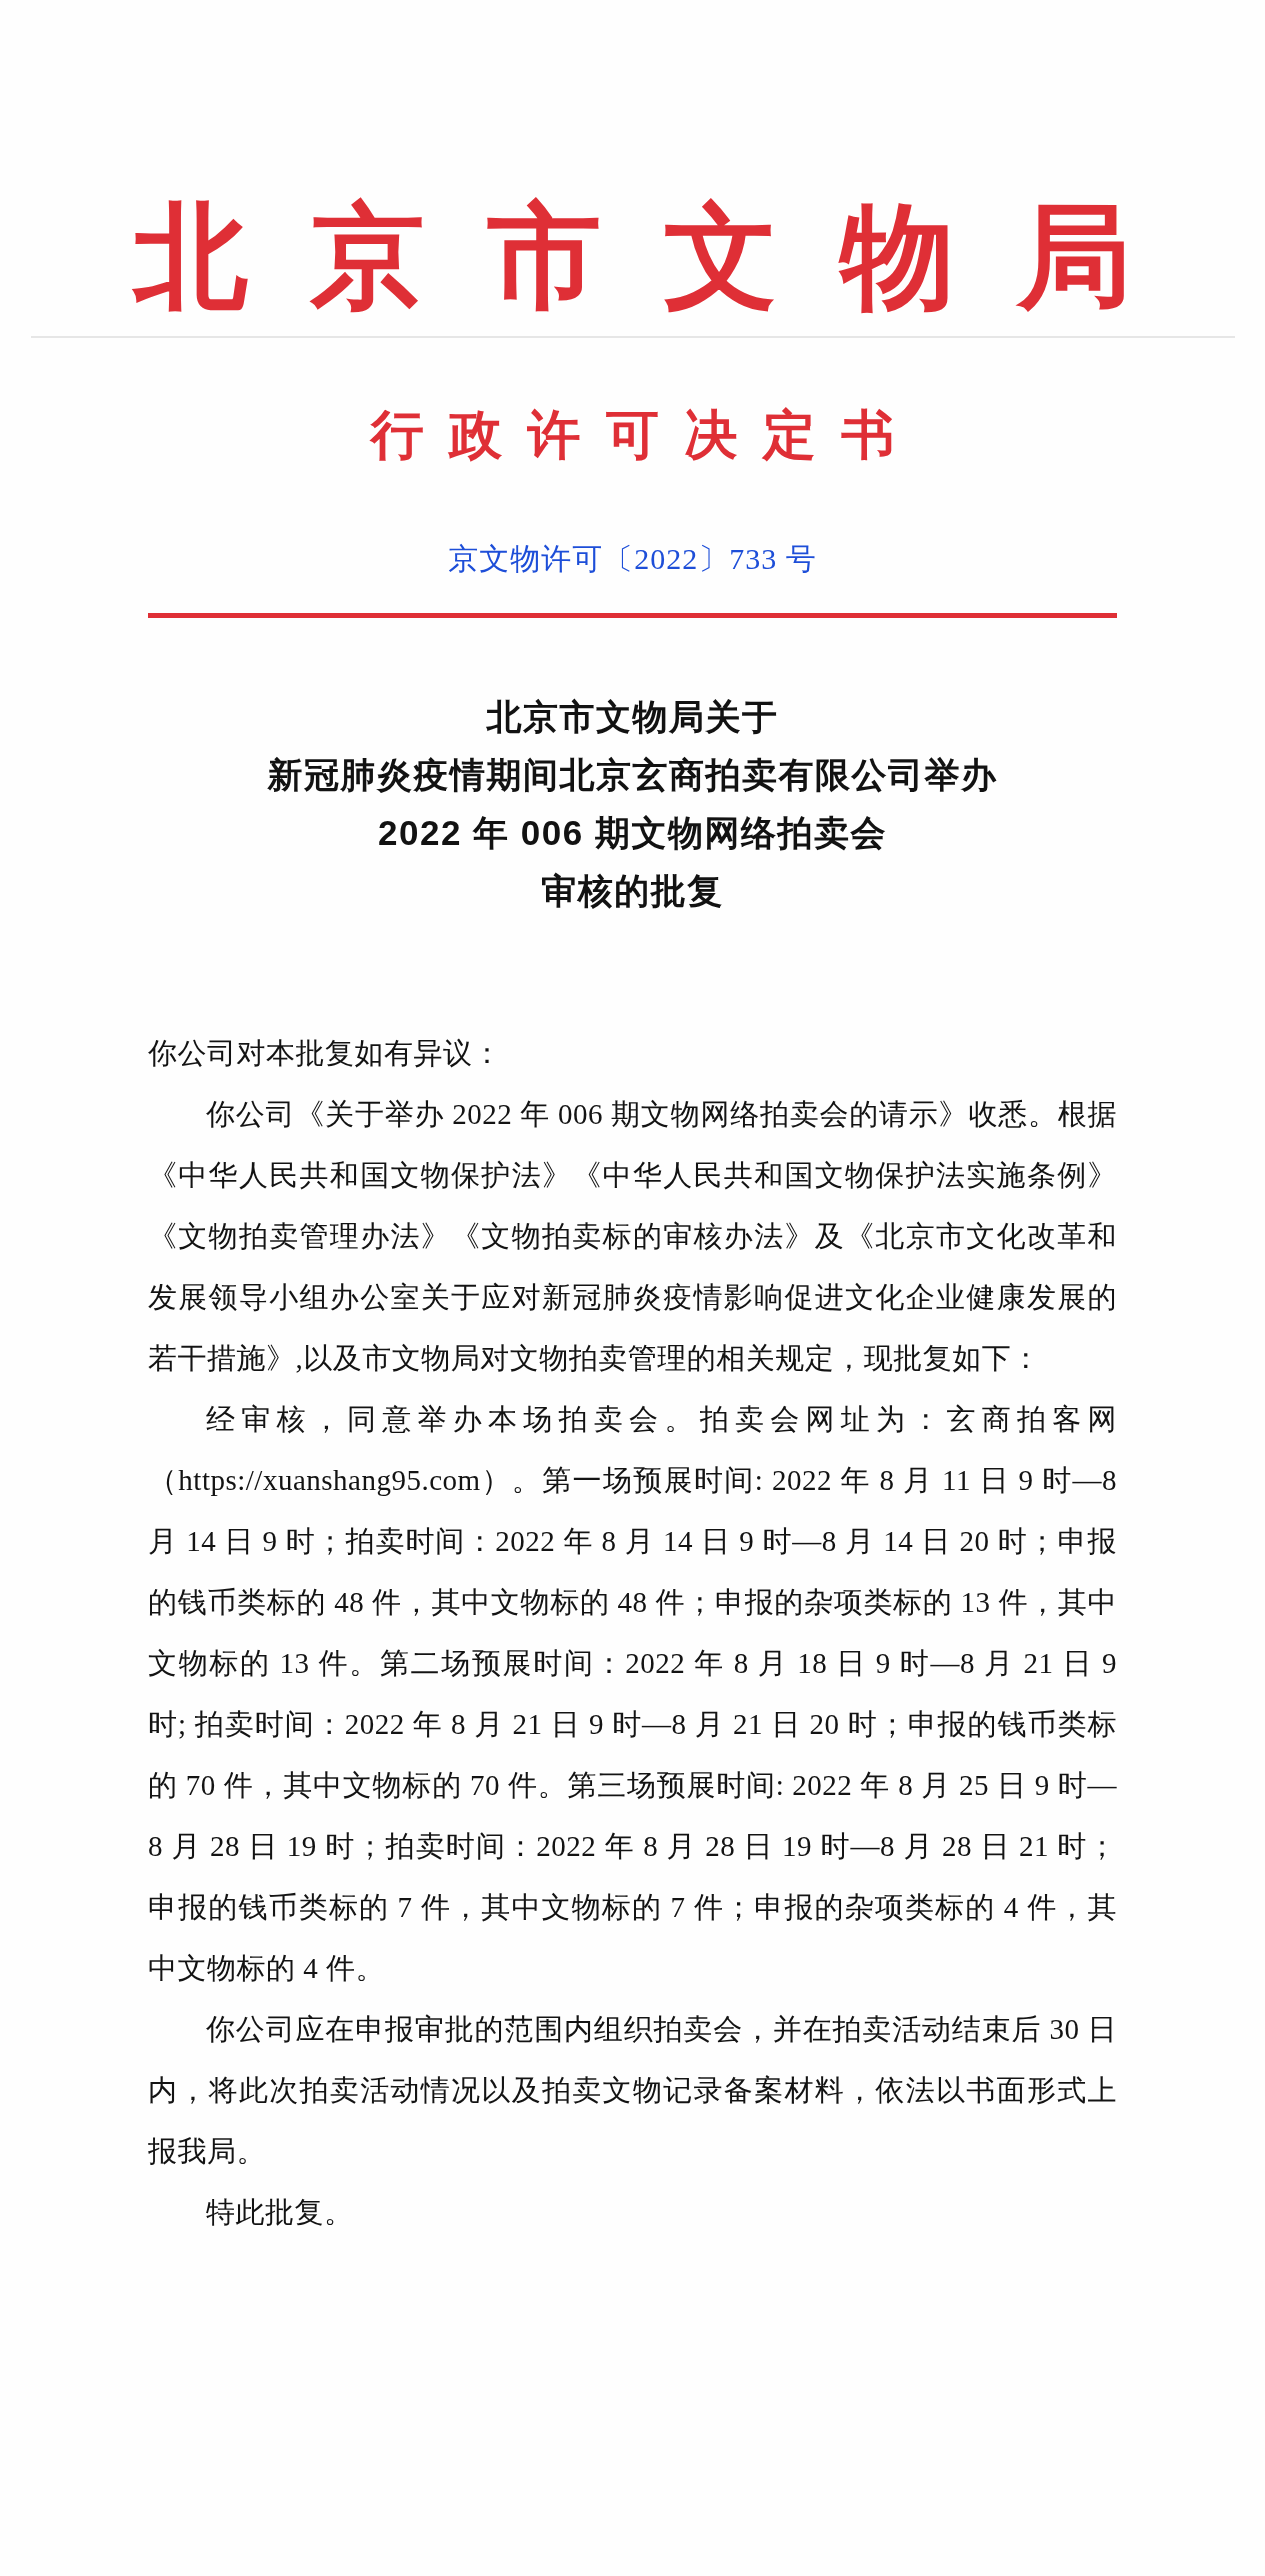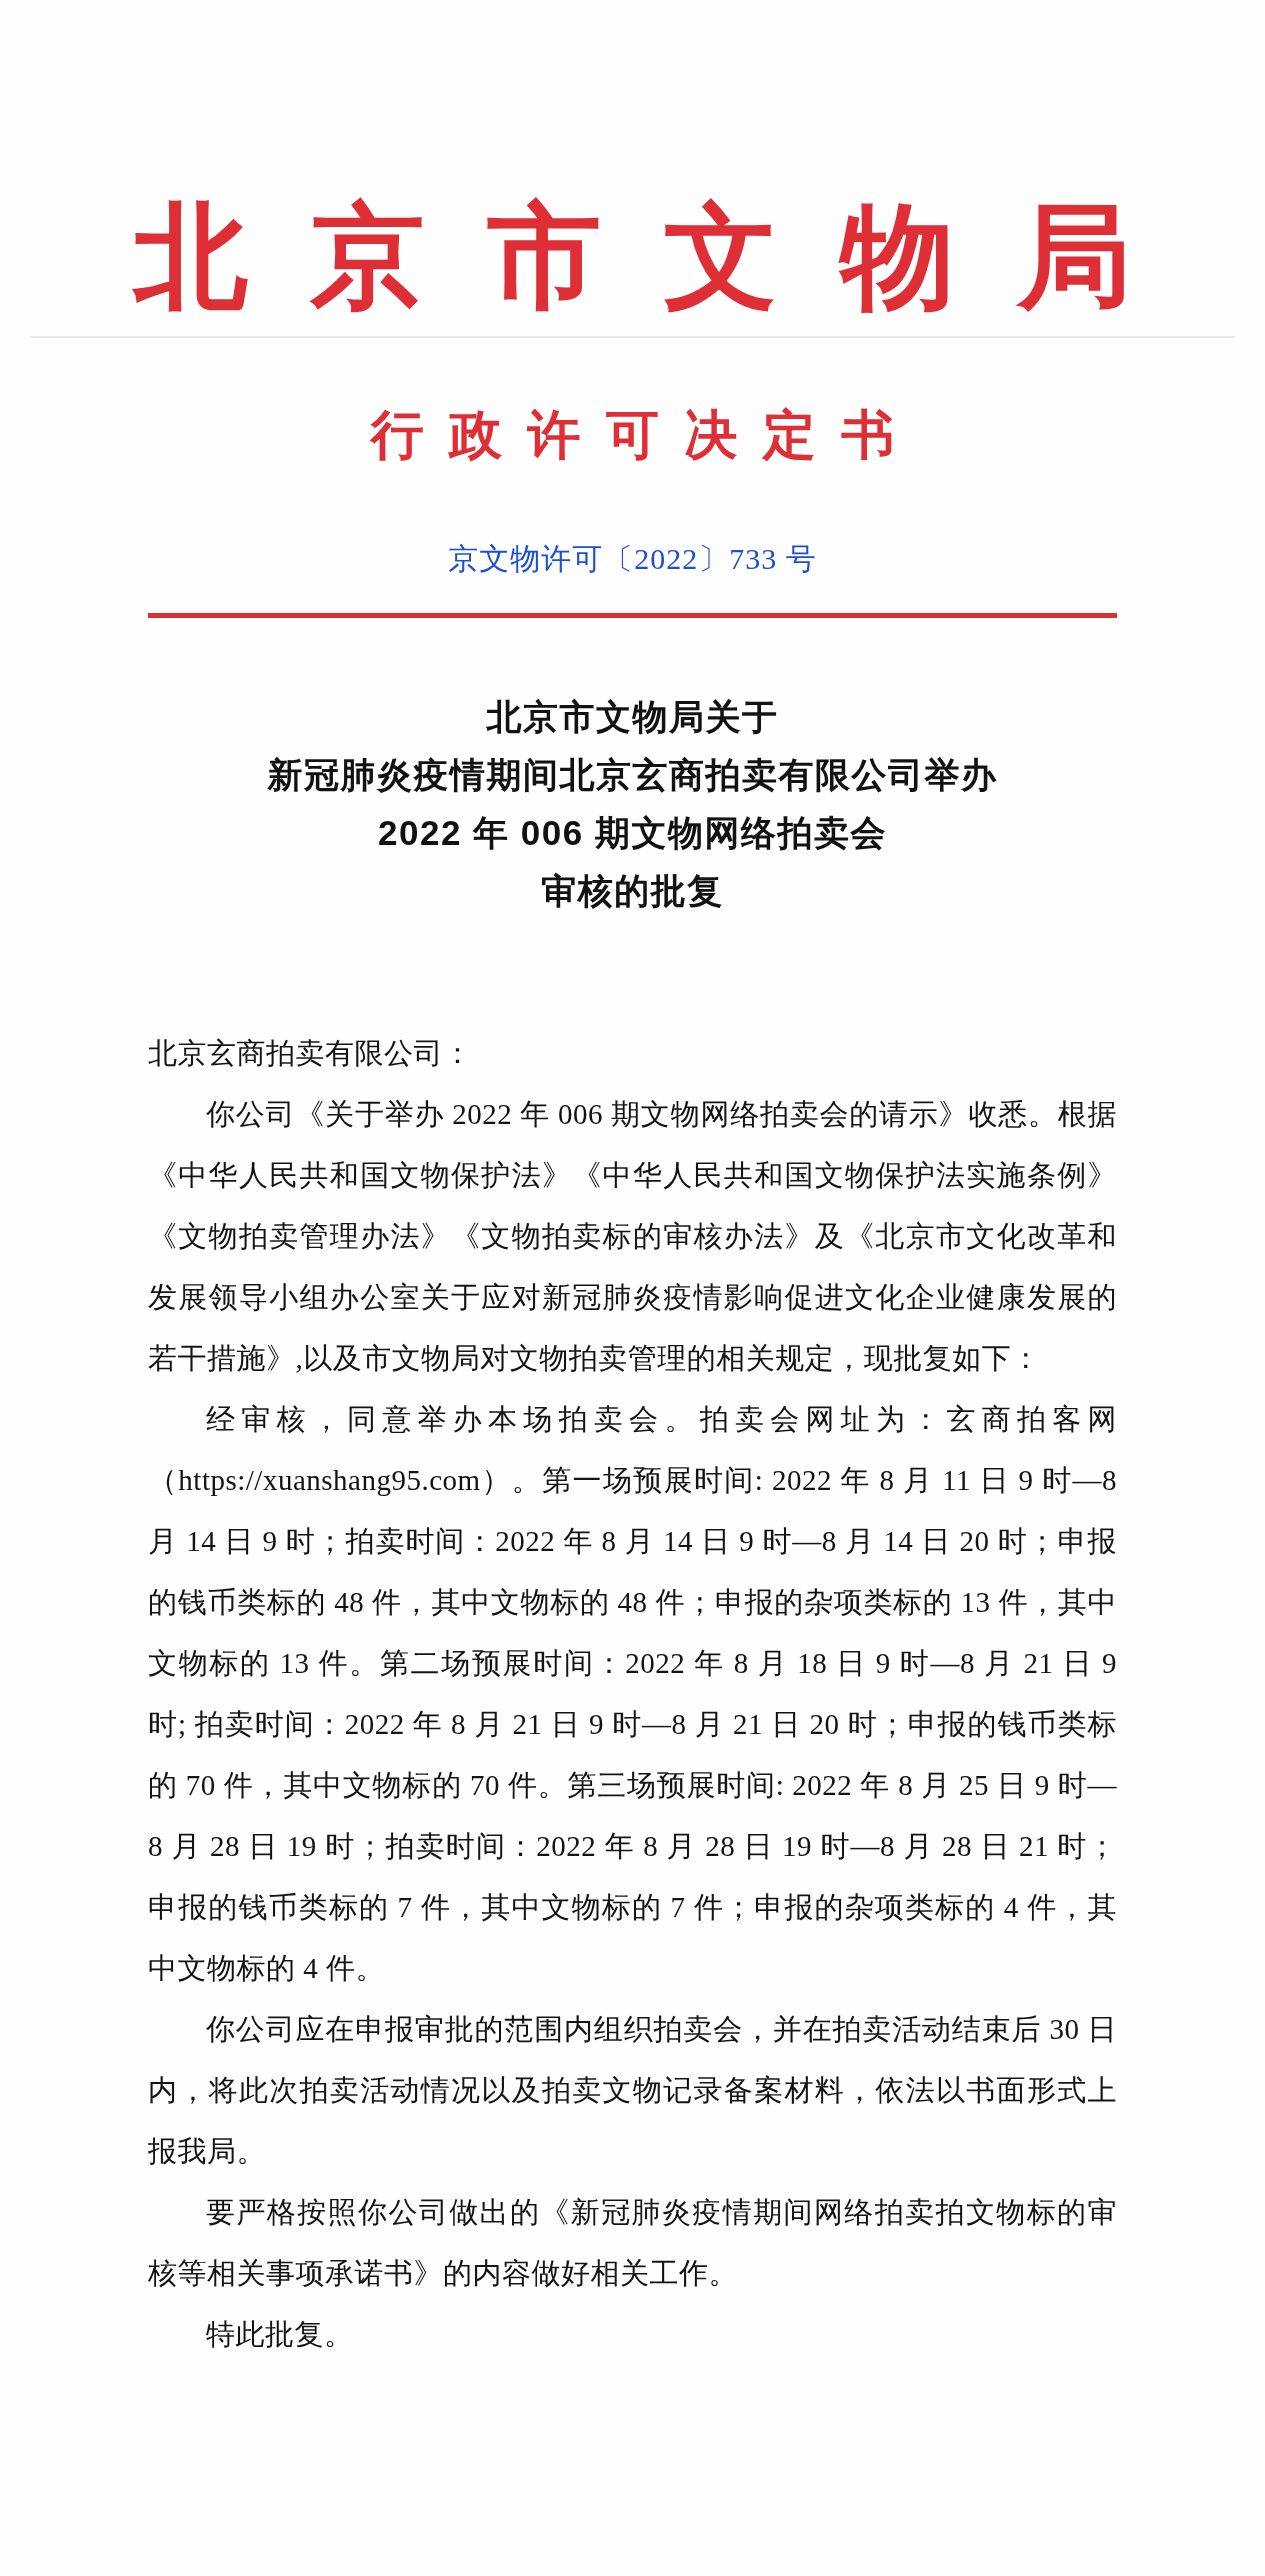--- a/index.html
+++ b/index.html
@@ -60,22 +60,21 @@
   <div class="abs red-rule"></div>
 
   <div class="abs centered doc-title">
     <div>北京市文物局关于</div>
     <div>新冠肺炎疫情期间北京玄商拍卖有限公司举办</div>
     <div>2022 年 006 期文物网络拍卖会</div>
     <div>审核的批复</div>
   </div>
 
   <div class="abs body-text">
-    <p class="no-indent">北京玄商拍卖有限公司：</p>
+    <p class="no-indent">你公司对本批复如有异议：</p>
     <p>你公司《关于举办 2022 年 006 期文物网络拍卖会的请示》收悉。根据《中华人民共和国文物保护法》《中华人民共和国文物保护法实施条例》《文物拍卖管理办法》《文物拍卖标的审核办法》及《北京市文化改革和发展领导小组办公室关于应对新冠肺炎疫情影响促进文化企业健康发展的若干措施》,以及市文物局对文物拍卖管理的相关规定，现批复如下：</p>
     <p>经审核，同意举办本场拍卖会。拍卖会网址为：玄商拍客网（https://xuanshang95.com）。第一场预展时间: 2022 年 8 月 11 日 9 时—8 月 14 日 9 时；拍卖时间：2022 年 8 月 14 日 9 时—8 月 14 日 20 时；申报的钱币类标的 48 件，其中文物标的 48 件；申报的杂项类标的 13 件，其中文物标的 13 件。第二场预展时间：2022 年 8 月 18 日 9 时—8 月 21 日 9 时; 拍卖时间：2022 年 8 月 21 日 9 时—8 月 21 日 20 时；申报的钱币类标的 70 件，其中文物标的 70 件。第三场预展时间: 2022 年 8 月 25 日 9 时—8 月 28 日 19 时；拍卖时间：2022 年 8 月 28 日 19 时—8 月 28 日 21 时；申报的钱币类标的 7 件，其中文物标的 7 件；申报的杂项类标的 4 件，其中文物标的 4 件。</p>
     <p>你公司应在申报审批的范围内组织拍卖会，并在拍卖活动结束后 30 日内，将此次拍卖活动情况以及拍卖文物记录备案材料，依法以书面形式上报我局。</p>
-    <p>要严格按照你公司做出的《新冠肺炎疫情期间网络拍卖拍文物标的审核等相关事项承诺书》的内容做好相关工作。</p>
     <p>特此批复。</p>
   </div>
 
 </div>
 
 
 </body></html>

